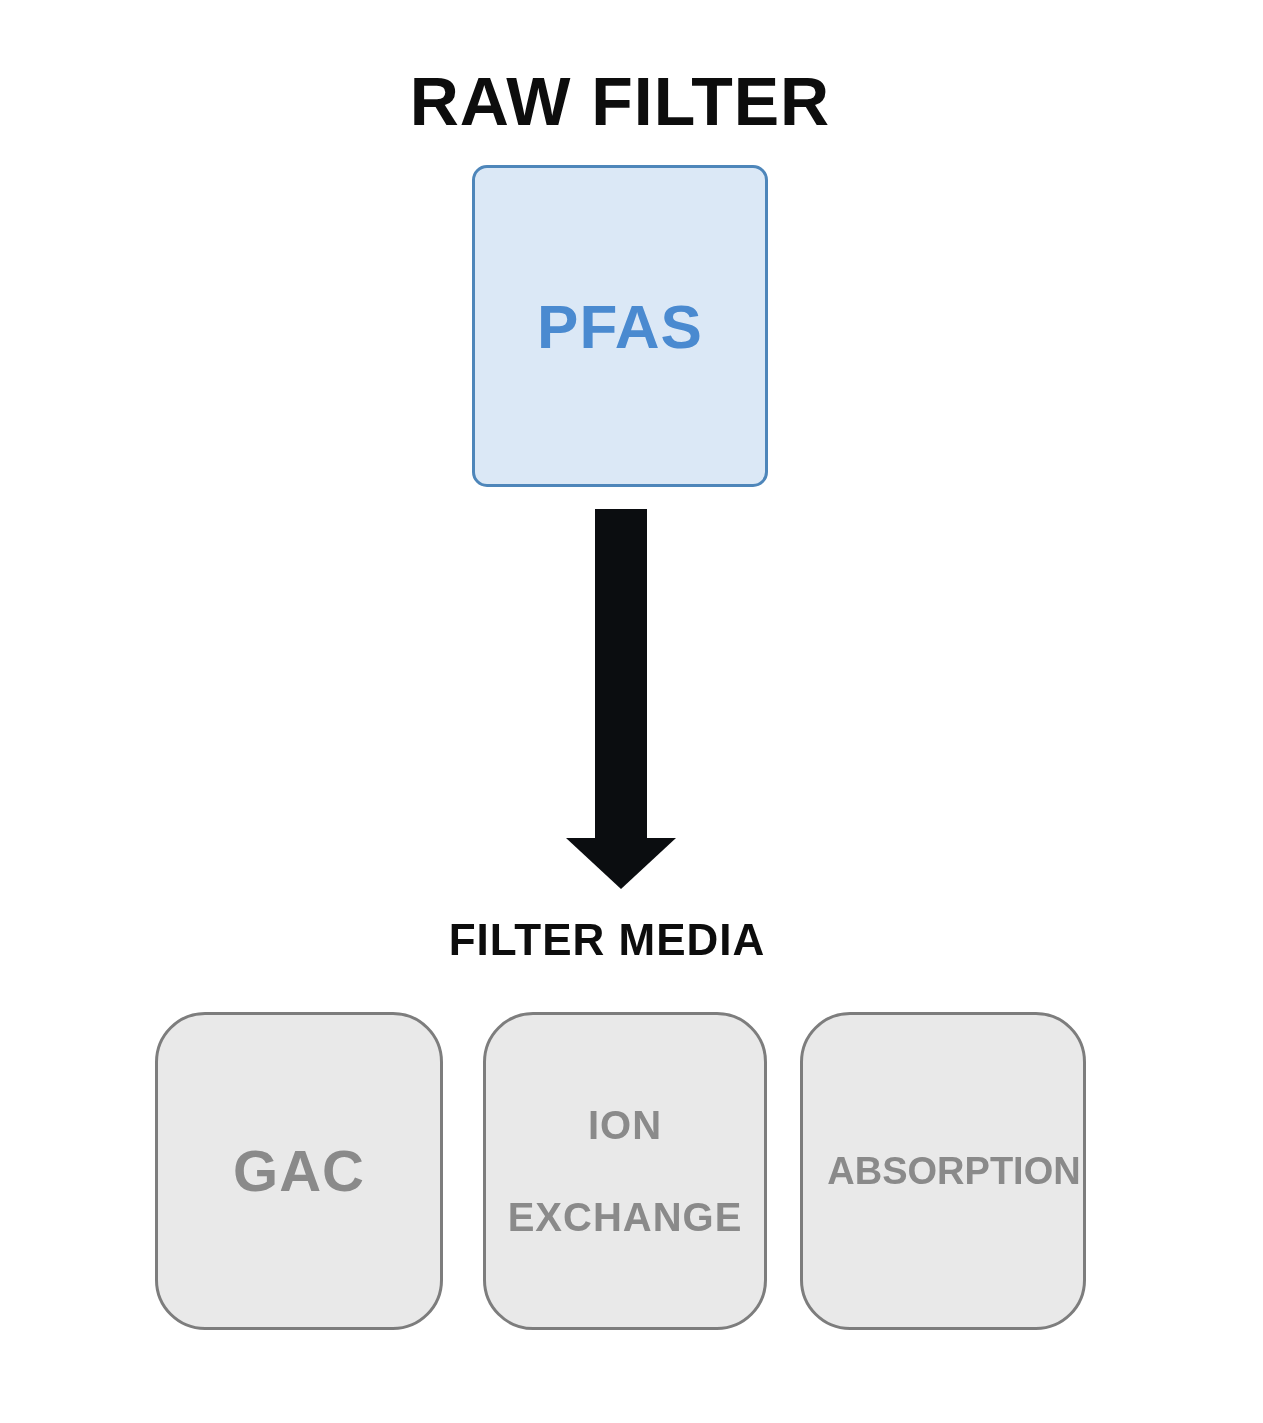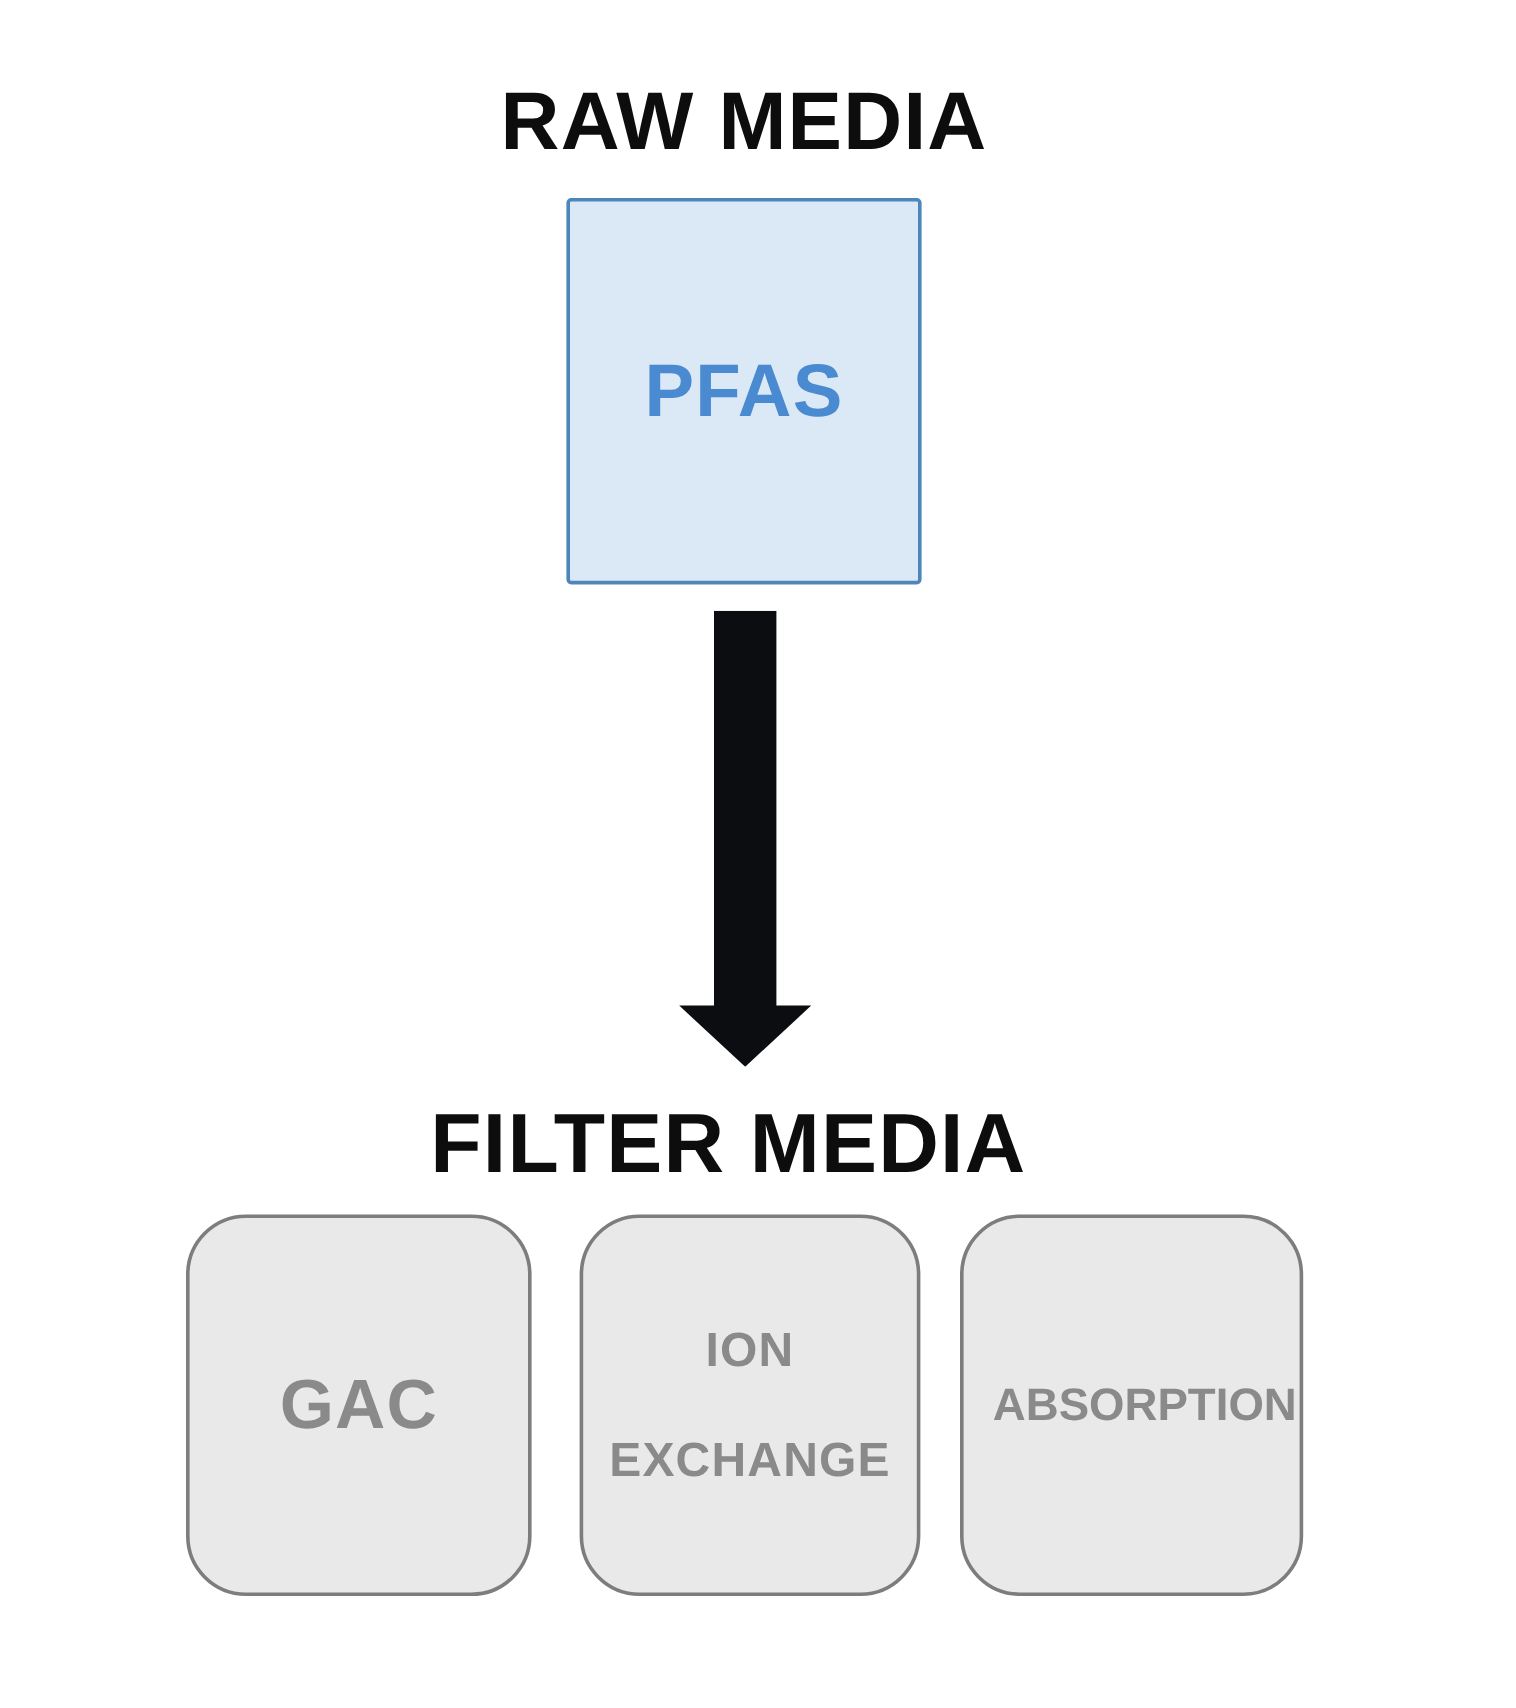--- a/index.html
+++ b/index.html
@@ -19,31 +19,31 @@
     left: 0;
     width: 1240px;
     text-align: center;
     font-weight: bold;
     color: #0d0d0d;
     line-height: 1;
     letter-spacing: 1px;
     white-space: nowrap;
   }
   .stage-title.raw    { top: 67px;  font-size: 68px; }
-  .stage-title.filter { top: 918px; font-size: 70px; width: 1214px; }
+  .stage-title.filter { top: 918px; font-size: 44px; width: 1214px; }
 
   .pfas-box {
     position: absolute;
     left: 472px;
     top: 165px;
     width: 296px;
     height: 322px;
     background: #dbe8f6;
     border: 3px solid #4e86ba;
-    border-radius: 4px;
+    border-radius: 15px;
     display: flex;
     align-items: center;
     justify-content: center;
   }
   .pfas-box .node-label {
     font-size: 62px;
     font-weight: bold;
     color: #4a8ad0;
     letter-spacing: 1px;
   }
@@ -75,21 +75,21 @@
   .media-box.gac { left: 155px; width: 288px; font-size: 58px; letter-spacing: 1px; }
   .media-box.ion { left: 483px; width: 284px; font-size: 40px; gap: 52px; letter-spacing: 1px; }
   .media-box.abs { left: 800px; width: 286px; font-size: 38px; padding-left: 22px; }
   .media-box .node-line { line-height: 1; display: block; }
 </style>
 </head>
 <body>
 
 <div class="canvas">
 
-  <div class="stage-title raw">RAW MEDIA</div>
+  <div class="stage-title raw">RAW FILTER</div>
 
   <div class="pfas-box">
     <span class="node-label">PFAS</span>
   </div>
 
   <svg class="down-arrow" viewBox="0 0 124 380" xmlns="http://www.w3.org/2000/svg" aria-hidden="true">
     <rect x="36" y="0" width="52" height="330" fill="#0b0d10"></rect>
     <polygon points="7,329 117,329 62,380" fill="#0b0d10"></polygon>
   </svg>
 

